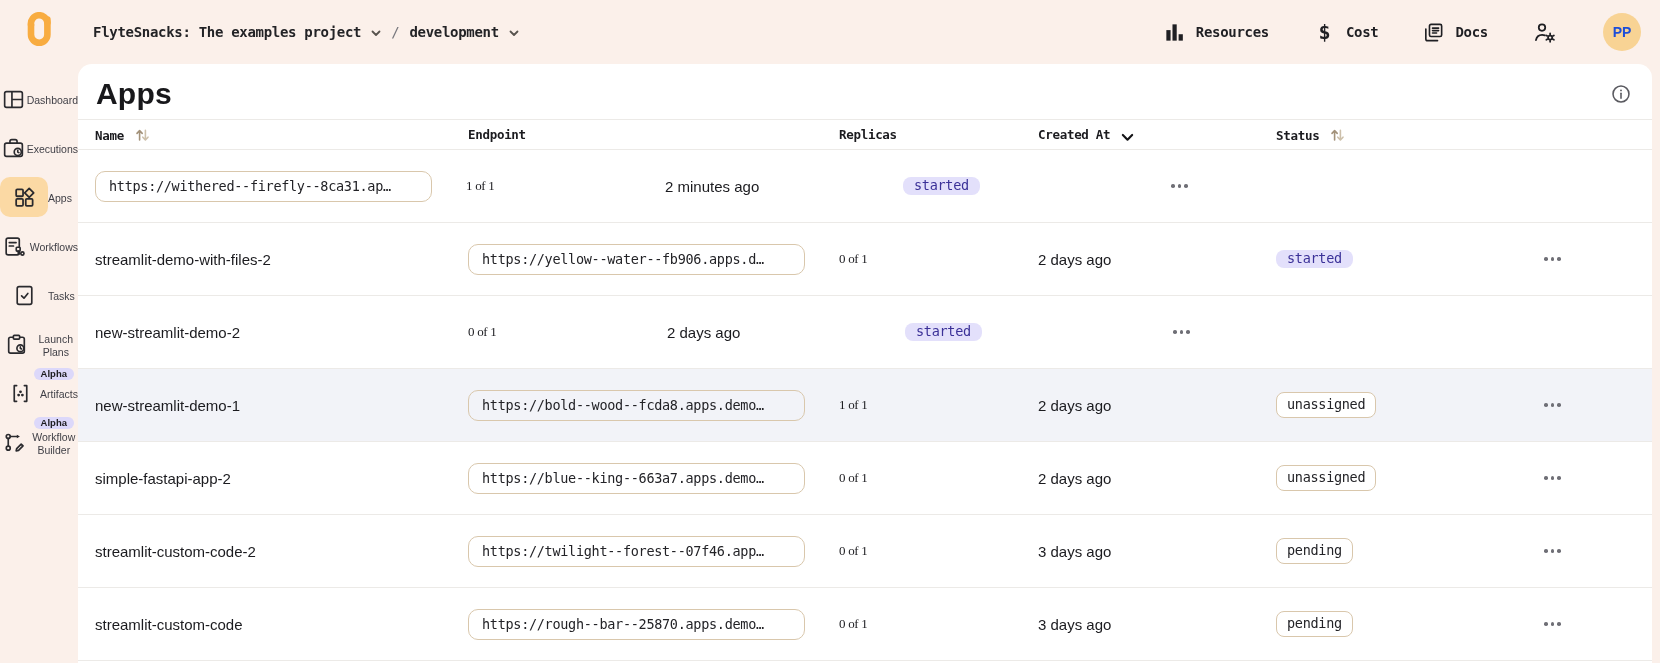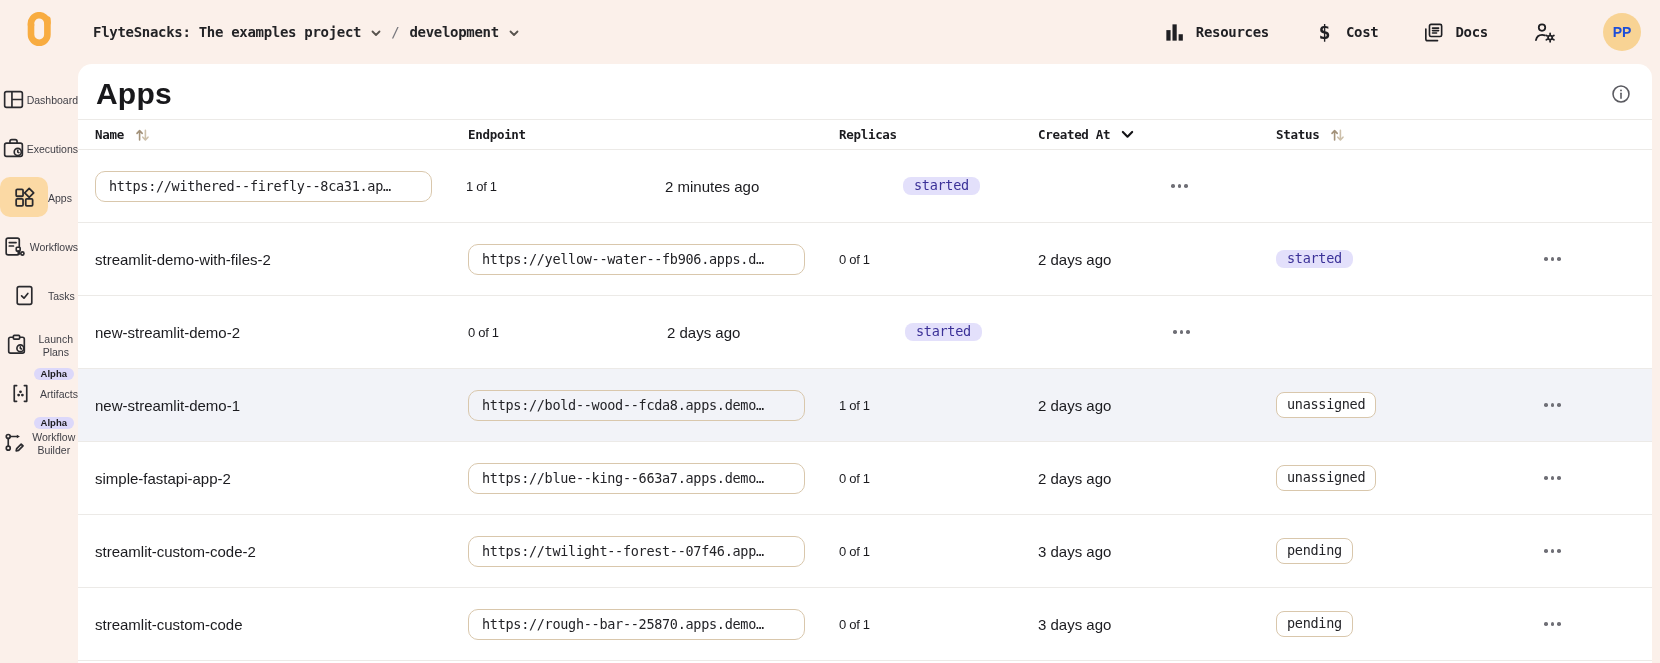--- a/index.html
+++ b/index.html
@@ -53,37 +53,37 @@
     font-size:9.5px;font-weight:700;padding:1px 7px;border-radius:7px;line-height:1.1;}
 
   
   .panel{flex:1;margin-right:8px;background:#ffffff;border-radius:14px 14px 0 0;overflow:hidden;}
   .panel-head{height:55px;display:flex;align-items:center;justify-content:space-between;padding:4px 20px 0 18px;}
   .page-title{margin:0;font-size:30px;font-weight:600;color:#18181b;letter-spacing:0.2px;}
 
   .thead{display:flex;align-items:center;height:31px;padding:0 17px;
     border-top:1px solid var(--divider);border-bottom:1px solid var(--divider);
     font-family:var(--mono);font-size:12.5px;font-weight:600;color:#1b1b1f;letter-spacing:-0.3px;}
-  .th{display:flex;align-items:center;gap:11px;background:none;border:0;padding:0;font:inherit;color:inherit;letter-spacing:inherit;text-align:left;}
+  .th{display:flex;align-items:flex-end;gap:11px;background:none;border:0;padding:0;font:inherit;color:inherit;letter-spacing:inherit;text-align:left;}
   .w-name{width:373px;}
   .w-endpoint{width:371px;}
   .w-replicas{width:199px;}
   .w-created{width:238px;}
   .w-status{width:264px;}
   .w-actions{flex:1;display:flex;align-items:center;}
 
   .trow{display:flex;align-items:center;height:73px;padding:0 17px;border-bottom:1px solid var(--divider);}
   .trow[data-variant="highlight"]{background:var(--row-hl);}
   .cell{display:flex;align-items:center;}
   .cell-name{font-size:15px;color:#1b1b1f;}
   .endpoint-pill{width:337px;height:31px;display:flex;align-items:center;padding:0 13px;
     border:1px solid var(--tan);border-radius:10px;background:transparent;
     font-family:var(--mono);font-size:13.5px;color:#232327;letter-spacing:-0.3px;
     white-space:nowrap;overflow:hidden;}
-  .cell-replicas{font-family:Liberation Sans, sans-serif;font-size:13px;color:#1b1b1f;letter-spacing:-0.3px;}
+  .cell-replicas{font-family:Liberation Serif, serif;font-size:13px;color:#1b1b1f;letter-spacing:-0.3px;}
   .cell-created{font-size:15px;color:#1b1b1f;}
   .badge{display:inline-block;font-family:var(--mono);font-size:13.5px;letter-spacing:-0.3px;
     padding:0 11px;border-radius:8px;line-height:1.3;}
   .badge[data-status="started"]{background:var(--lavender);color:var(--indigo);}
   .badge[data-status="unassigned"],
   .badge[data-status="pending"]{background:#fff;border:1px solid var(--tan);color:#232327;padding:3px 10px;}
   .actions-btn{background:none;border:0;display:flex;align-items:center;gap:3px;padding:6px 4px;}
   .dot{width:3.5px;height:3.5px;border-radius:50%;background:#6f6f76;}
 </style>
 </head>

